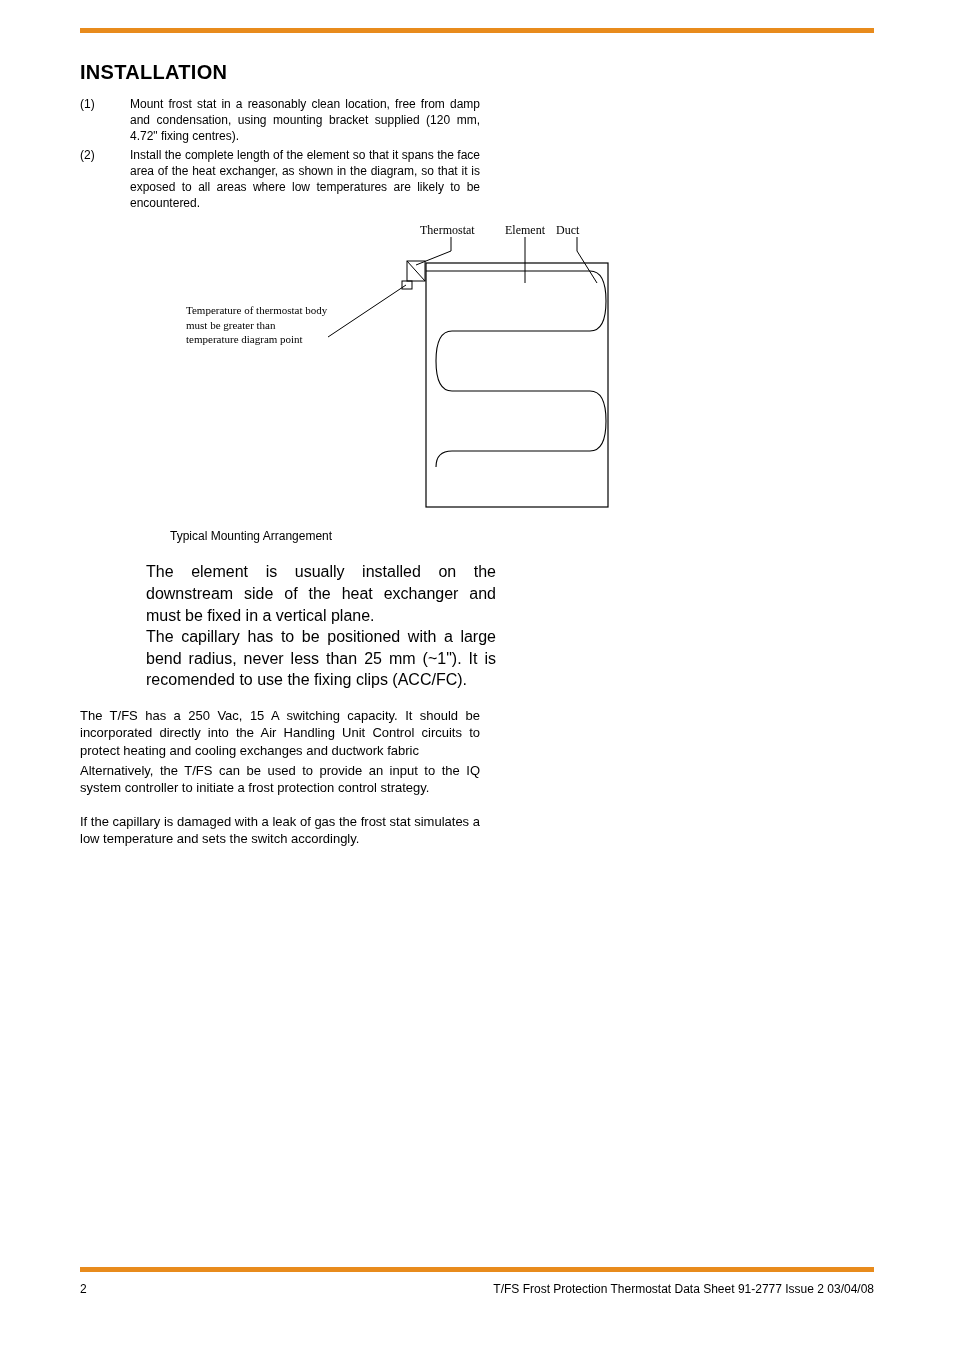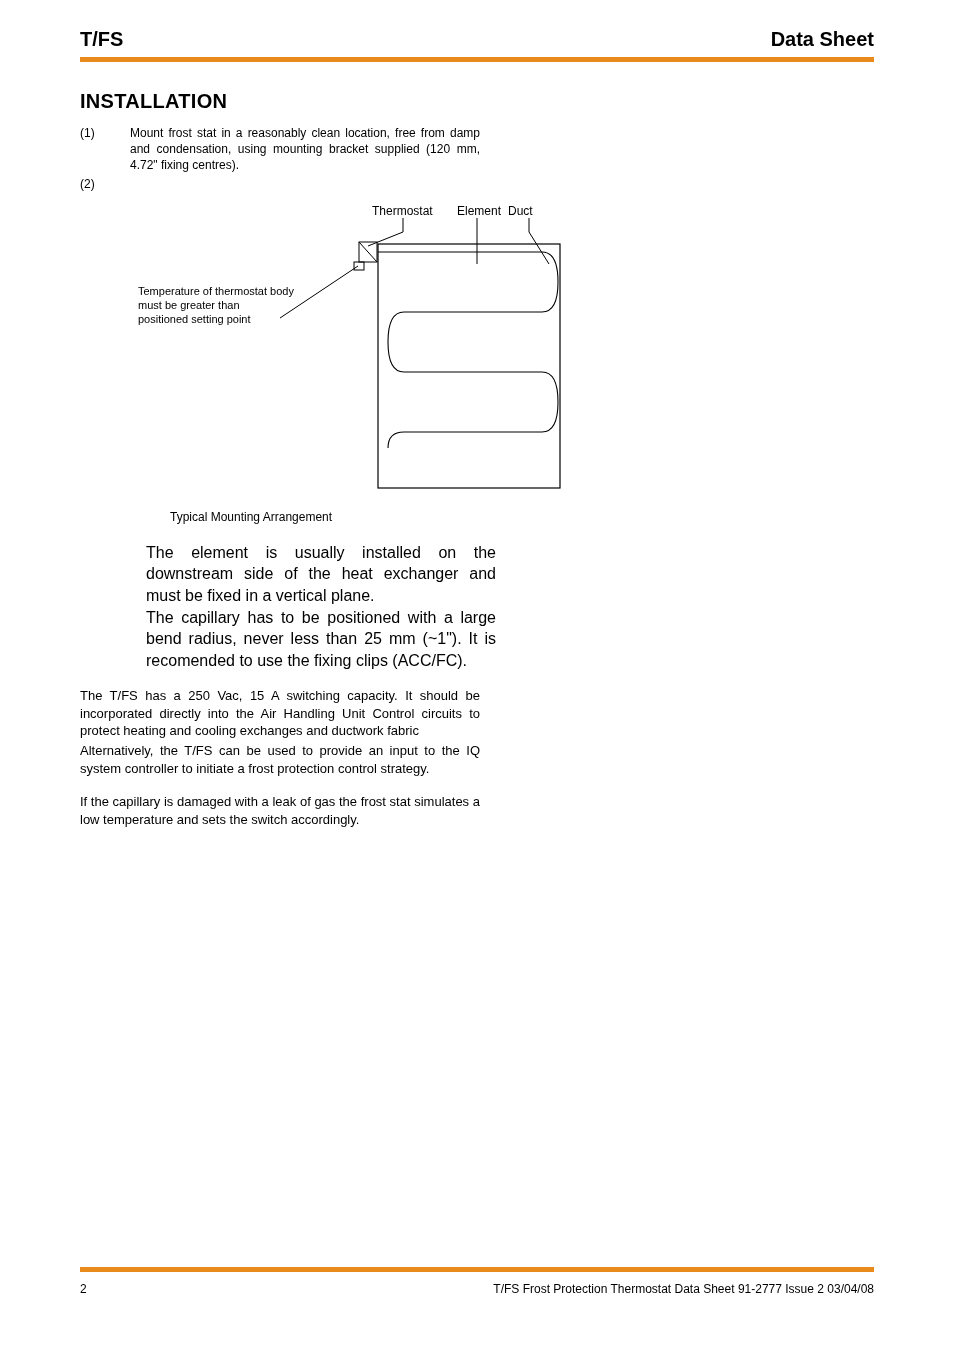--- a/index.html
+++ b/index.html
@@ -50,23 +50,24 @@
     width: 50px;
     flex-shrink: 0;
   }
   .step-text {
     flex: 1;
   }
   .diagram-block {
     position: relative;
     width: 520px;
     height: 300px;
-    margin-left: 42px;
+    margin-left: 90px;
     margin-top: 12px;
     margin-bottom: 6px;
+    font-family: Liberation Serif, serif;
   }
   .diag-label {
     position: absolute;
     font-size: 12px;
   }
   .diag-note {
     position: absolute;
     font-size: 11px;
     line-height: 1.3;
     text-align: left;
@@ -108,47 +109,44 @@
     display: flex;
     justify-content: space-between;
     font-size: 12px;
   }
 </style>
 </head>
 <body>
 
 <div class="page">
 
-  <div class="header-row">
-    <span>T/FS</span>
-    <span>Data Sheet</span>
-  </div>
   <div class="accent-bar-top"></div>
 
   <div class="section-heading">INSTALLATION</div>
 
   <div class="content-col">
     <div class="step-row">
       <div class="step-num">(1)</div>
       <div class="step-text">Mount frost stat in a reasonably clean location, free from damp and condensation, using mounting bracket supplied (120 mm, 4.72" fixing centres).</div>
     </div>
     <div class="step-row">
       <div class="step-num">(2)</div>
+      <div class="step-text">Install the complete length of the element so that it spans the face area of the heat exchanger, as shown in the diagram, so that it is exposed to all areas where low temperatures are likely to be encountered.</div>
     </div>
   </div>
 
   <div class="diagram-block">
     <span class="diag-label" style="left:250px; top:0;">Thermostat</span>
     <span class="diag-label" style="left:335px; top:0;">Element</span>
     <span class="diag-label" style="left:386px; top:0;">Duct</span>
 
     <div class="diag-note" style="left:16px; top:80px;">
       <span>Temperature of thermostat body</span><br>
       <span>must be greater than</span><br>
-      <span>positioned setting point</span>
+      <span>temperature diagram point</span>
     </div>
 
     <svg width="520" height="300" style="position:absolute;left:0;top:0;">
 
       <line x1="281" y1="14" x2="281" y2="28" stroke="#000" stroke-width="1"></line>
       <line x1="355" y1="14" x2="355" y2="28" stroke="#000" stroke-width="1"></line>
       <line x1="407" y1="14" x2="407" y2="28" stroke="#000" stroke-width="1"></line>
 
       <line x1="281" y1="28" x2="246" y2="42" stroke="#000" stroke-width="1"></line>
       <line x1="355" y1="28" x2="355" y2="60" stroke="#000" stroke-width="1"></line>

